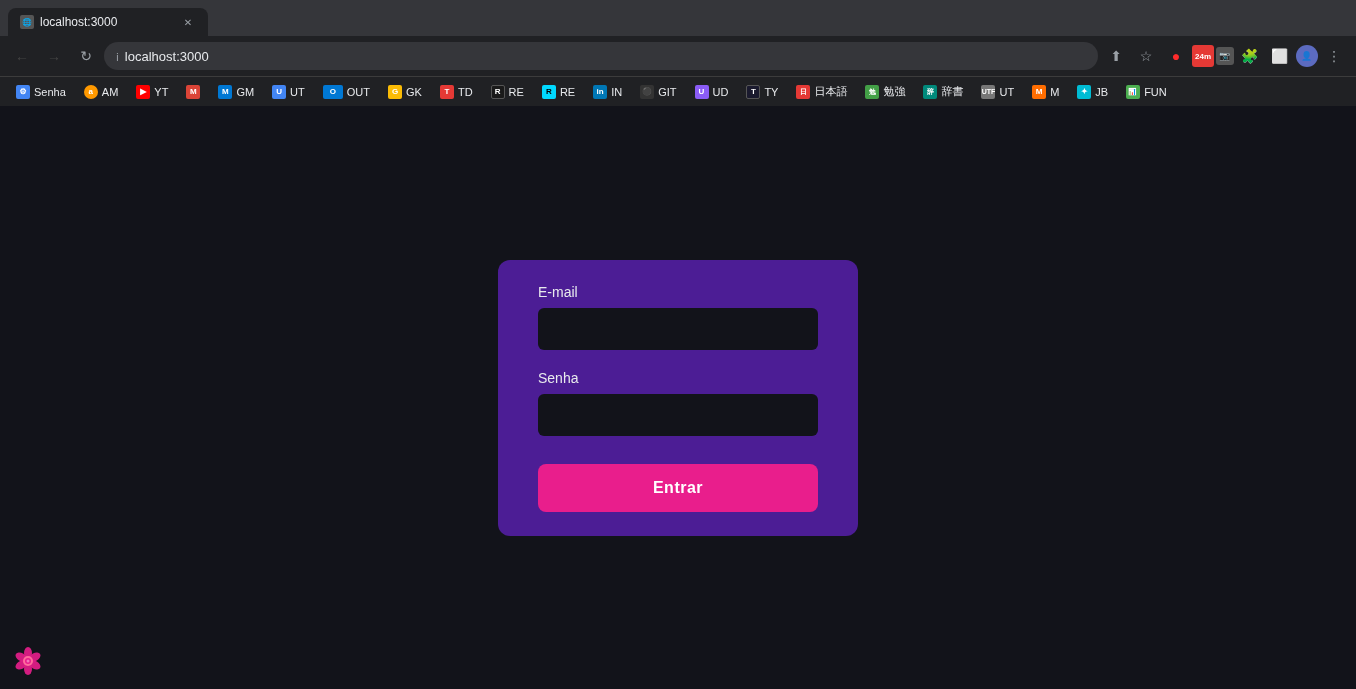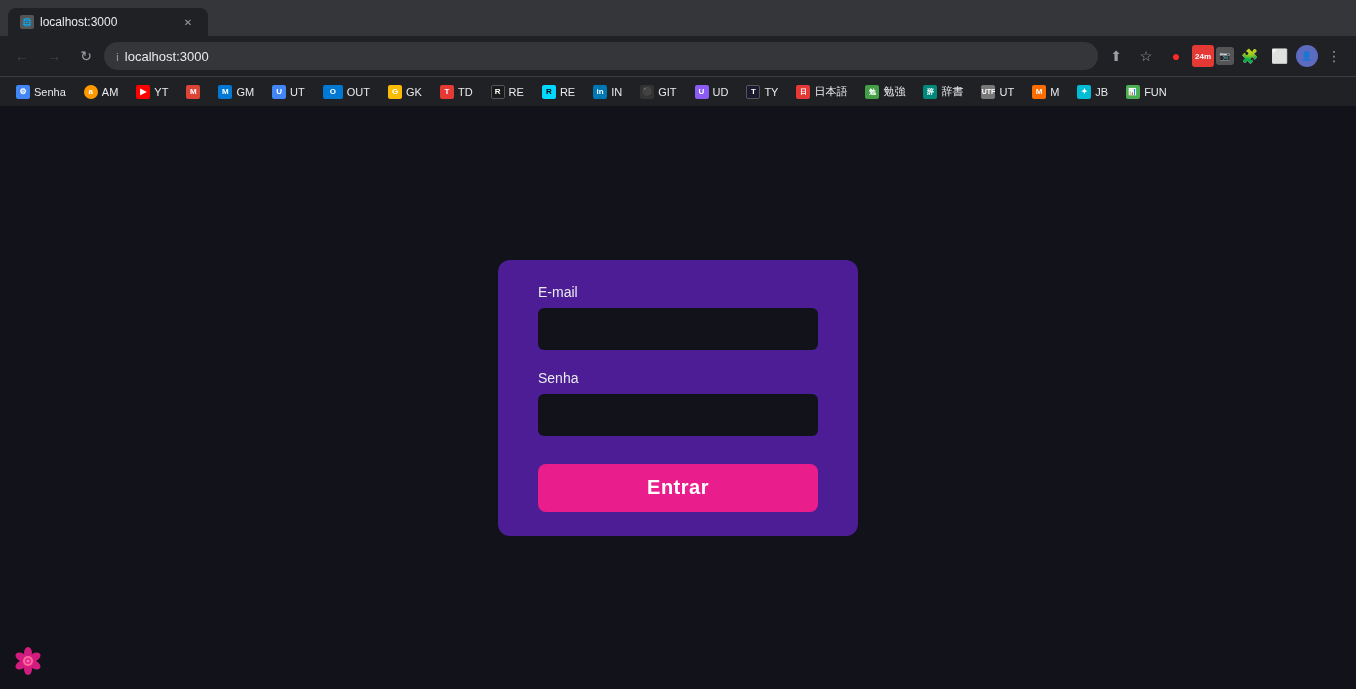--- a/index.html
+++ b/index.html
@@ -223,21 +223,21 @@
       outline: none;
     }
 
     .submit-btn {
       width: 100%;
       height: 48px;
       background: #e91e8c;
       border: none;
       border-radius: 8px;
       color: white;
-      font-size: 20px;
+      font-size: 16px;
       font-weight: 600;
       cursor: pointer;
       margin-top: 8px;
       letter-spacing: 0.5px;
     }
 
     
     .bottom-logo {
       position: absolute;
       bottom: 10px;

